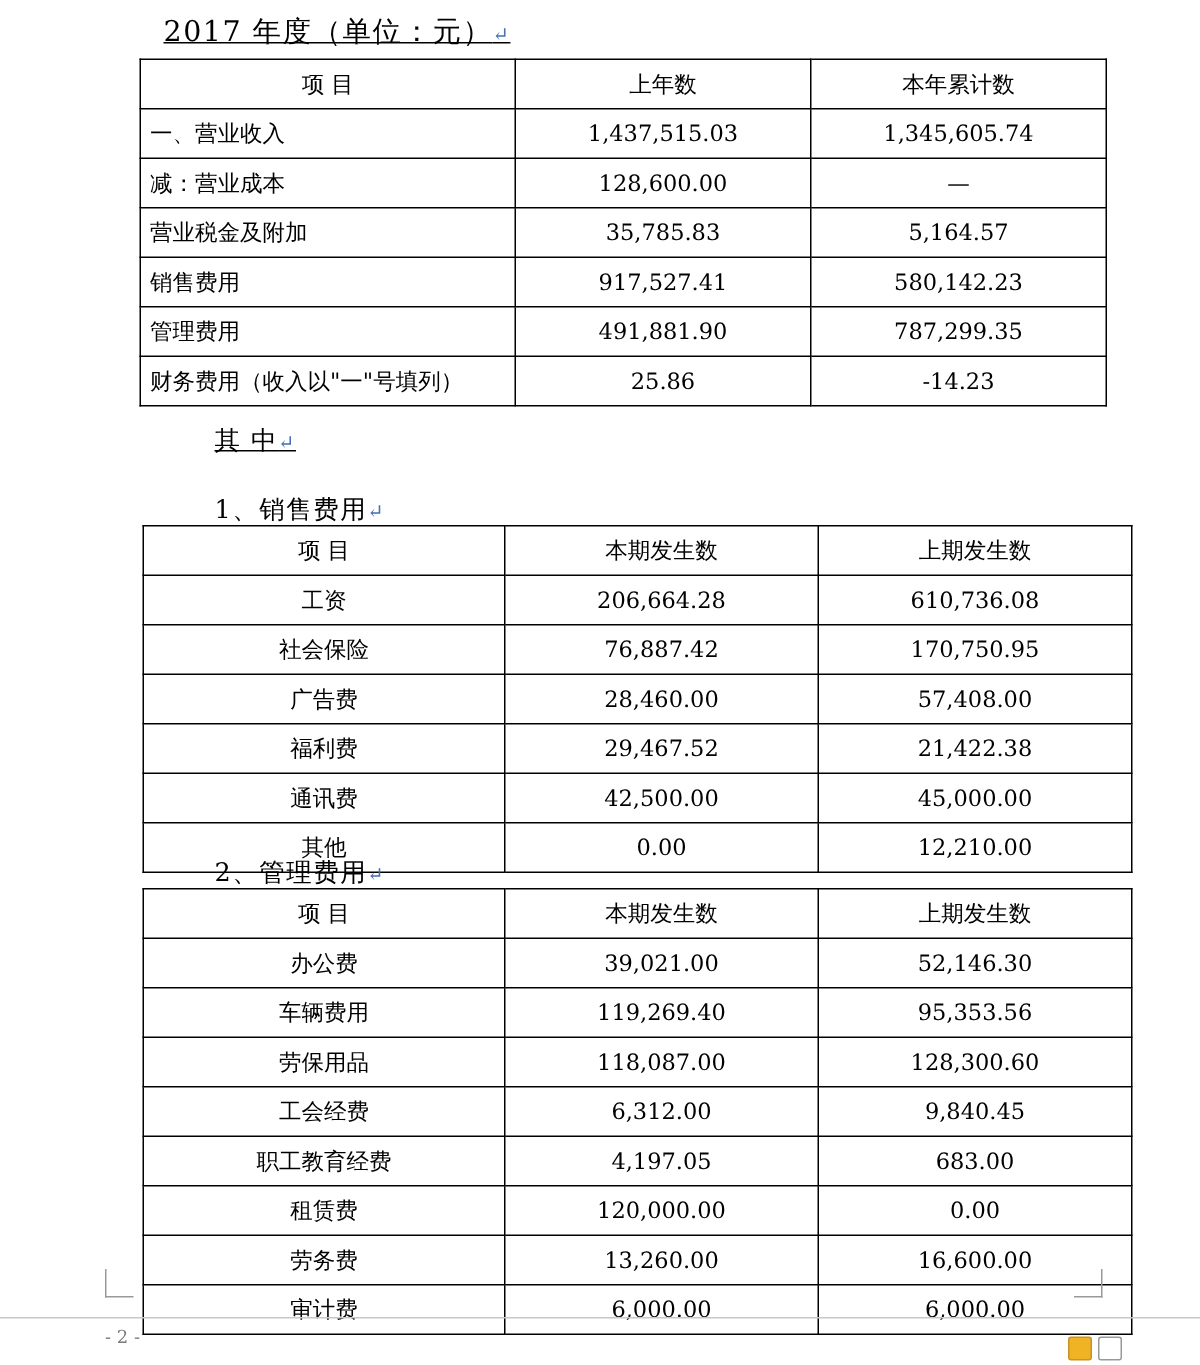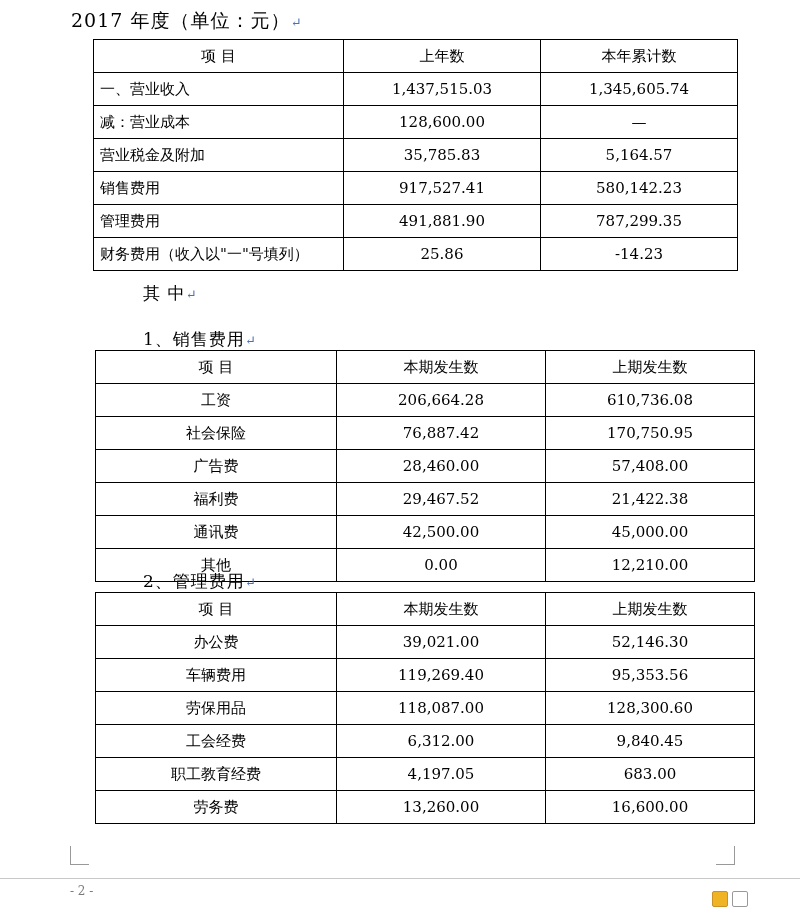--- a/index.html
+++ b/index.html
@@ -18,24 +18,25 @@
   .page {
     position: relative;
     width: 800px;
     height: 910px;
     box-sizing: border-box;
     padding: 0;
   }
   .doc-title {
     font-size: 19px;
     letter-spacing: 1px;
-    padding-left: 71px;
+    padding-left: 109px;
     padding-top: 8px;
     white-space: nowrap;
     font-family: "DejaVu Serif", "Liberation Serif", serif;
+    text-decoration: underline;
   }
   .pilcrow {
     color: #4a6fb5;
     font-size: 13px;
     vertical-align: baseline;
   }
   table.doc-table {
     border-collapse: collapse;
     table-layout: fixed;
     margin: 0;
@@ -62,21 +63,21 @@
   .t1 td { height: 33px; }
   .center { text-align: center; }
   .left { text-align: left; margin-left: 32px; }
   .sub-head {
     font-size: 17px;
     font-family: "DejaVu Serif", "Liberation Serif", serif;
     position: absolute;
     white-space: nowrap;
     letter-spacing: 1px;
   }
-  .qizhong { left: 143px; top: 282px; }
+  .qizhong { left: 143px; top: 282px; text-decoration: underline; }
   .h-sales { left: 143px; top: 328px; }
   .h-admin { left: 143px; top: 570px; }
   .t2 {
     position: absolute;
     left: 95px;
     top: 350px;
     width: 620px;
   }
   .t2 td.c0 { width: 228px; }
   .t2 td.c1 { width: 196px; }
@@ -274,23 +275,33 @@
         <td class="c0 center">工会经费</td>
         <td class="c1 center">6,312.00</td>
         <td class="c2 center">9,840.45</td>
       </tr>
       <tr>
         <td class="c0 center">职工教育经费</td>
         <td class="c1 center">4,197.05</td>
         <td class="c2 center">683.00</td>
       </tr>
       <tr>
+        <td class="c0 center">租赁费</td>
+        <td class="c1 center">120,000.00</td>
+        <td class="c2 center">0.00</td>
+      </tr>
+      <tr>
         <td class="c0 center">劳务费</td>
         <td class="c1 center">13,260.00</td>
         <td class="c2 center">16,600.00</td>
+      </tr>
+      <tr>
+        <td class="c0 center">审计费</td>
+        <td class="c1 center">6,000.00</td>
+        <td class="c2 center">6,000.00</td>
       </tr>
     </tbody>
   </table>
 
   <div class="corner-left"></div>
   <div class="corner-right"></div>
   <div class="footer-rule"></div>
   <div class="footer-page">- 2 -</div>
 
   <div class="taskbar-chip">

